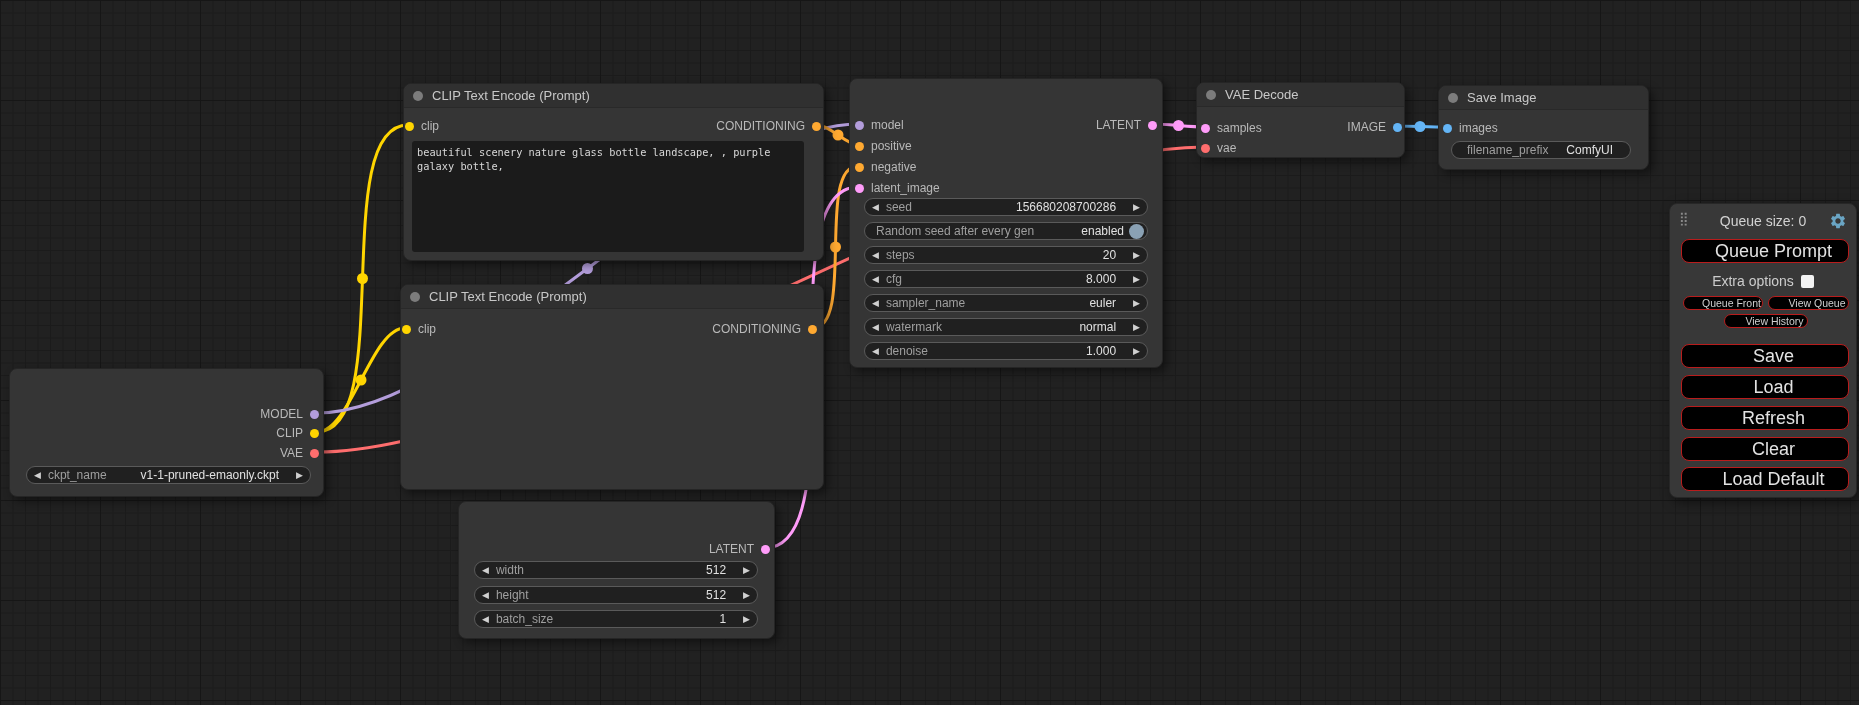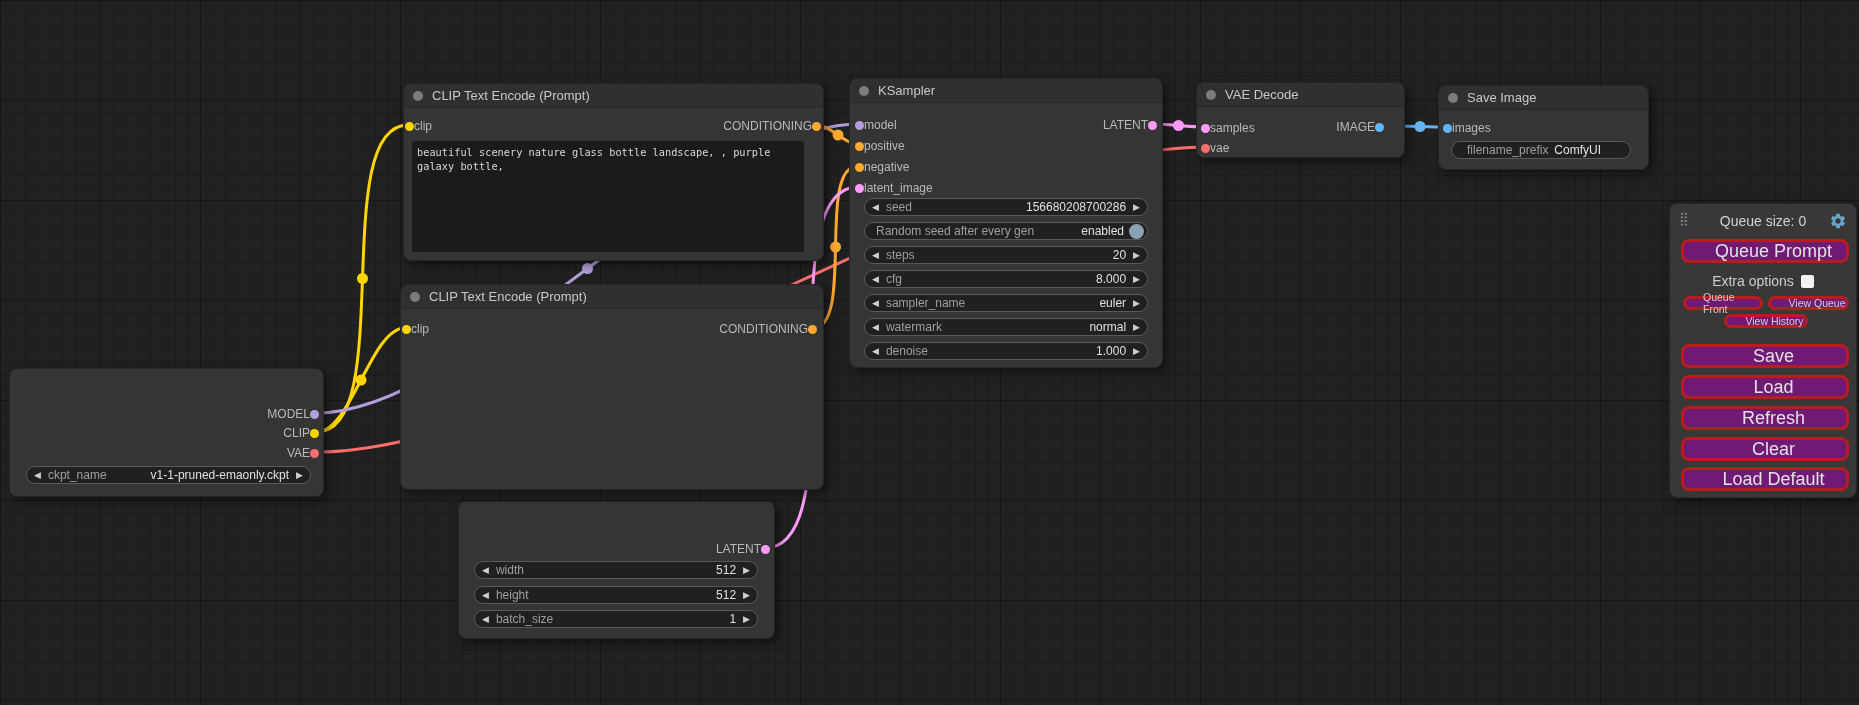--- a/index.html
+++ b/index.html
@@ -22,48 +22,48 @@
     border:1px solid #252525;
     box-shadow:4px 4px 10px rgba(0,0,0,.45);
   }
   .node-title {
     height:24px; background:#303030; border-radius:8px 8px 0 0;
     display:flex; align-items:center; gap:9px; padding-left:9px;
     border-bottom:1px solid #292929;
     font-size:13px; color:#c8c8c8; white-space:nowrap;
   }
   .collapse-dot { width:10px; height:10px; border-radius:50%; background:#7c7c7c; flex:0 0 auto; }
-  .port-row { position:absolute; display:flex; align-items:center; font-size:12px; color:#b9b9b9; height:14px; white-space:nowrap; }
+  .port-row { position:absolute; display:flex; align-items:center; gap:7px; font-size:12px; color:#b9b9b9; height:14px; white-space:nowrap; }
   .port-row.out { flex-direction:row-reverse; }
   .pdot { width:9px; height:9px; border-radius:50%; flex:0 0 auto; }
   .node-text {
     position:absolute; background:#1b1b1b; border-radius:3px;
     font-family:"DejaVu Sans Mono", monospace; font-size:10.3px; line-height:1.4;
     color:#d8d8d8; padding:4px 5px; white-space:pre-wrap; word-break:normal; overflow:hidden;
   }
   .widget {
     position:absolute; height:18px; background:#202020;
     border:1px solid #5a5a5a; border-radius:10px;
     display:flex; align-items:center; font-size:12px; padding:0 7px; white-space:nowrap;
   }
   .w-arrow { color:#d0d0d0; font-size:9px; line-height:1; flex:0 0 auto; }
   .w-label { color:#9f9f9f; margin-left:7px; }
-  .w-value { margin-left:auto; margin-right:7px; color:#e0e0e0; }
+  .w-value { margin-left:auto; margin-right:17px; color:#e0e0e0; }
   .w-toggle { width:15px; height:15px; border-radius:50%; background:#8aa1b4; flex:0 0 auto; margin-right:-4px; }
   
   #queue-panel {
     position:absolute; left:1669px; top:203px; width:188px; height:295px; z-index:3;
     background:#383838; border-radius:8px; border:1px solid #272727;
     box-shadow:4px 4px 12px rgba(0,0,0,.5);
   }
   .qp-header { position:absolute; left:0; top:9px; width:100%; text-align:center; font-size:14px; color:#d2d2d2; }
   .qp-handle { position:absolute; left:9px; top:7px; color:#8a8a8a; font-size:13px; letter-spacing:-1px; cursor:grab; }
   .qp-gear { position:absolute; right:9px; top:8px; width:18px; height:18px; }
   .btn {
-    position:absolute; background:#701a75; border:3px solid #b91c1c; color:#e2e2e2;
+    position:absolute; background:#000000; border:1px solid #b91c1c; color:#e2e2e2;
     display:flex; align-items:center; justify-content:center; cursor:pointer;padding-left:17px;
   }
   .btn.big { left:11px; width:168px; height:24px; border-radius:8px; font-size:18px; }
   .btn.small { height:14px; border-radius:8px; font-size:10.5px; color:#cfcfcf; }
   .qp-extra { position:absolute; left:0; top:273px; width:100%; display:flex; align-items:center; justify-content:center; gap:7px; font-size:14px; color:#cccccc; }
   .qp-extra .checkbox { width:13px; height:13px; background:#f2f2f2; border-radius:2px; }
 </style>
 </head>
 <body>
 
@@ -163,24 +163,20 @@
   </div>
   <div class="widget" style="left:15px;top:108px;width:284px">
     <span class="w-arrow">◀</span>
     <span class="w-label">batch_size</span>
     <span class="w-value">1</span>
     <span class="w-arrow">▶</span>
   </div>
 </div>
 
 <div class="node" style="left:849px;top:78px;width:314px;height:290px">
-  <div class="node-title">
-    <span class="collapse-dot"></span>
-    <span>KSampler</span>
-  </div>
   <div class="port-row" style="left:5px;top:39px">
     <span class="pdot" style="background:#B39DDB"></span>
     <span>model</span>
   </div>
   <div class="port-row" style="left:5px;top:60px">
     <span class="pdot" style="background:#FFA931"></span>
     <span>positive</span>
   </div>
   <div class="port-row" style="left:5px;top:81px">
     <span class="pdot" style="background:#FFA931"></span>
@@ -244,38 +240,38 @@
     <span>VAE Decode</span>
   </div>
   <div class="port-row" style="left:4px;top:38px">
     <span class="pdot" style="background:#FF9CF9"></span>
     <span>samples</span>
   </div>
   <div class="port-row" style="left:4px;top:58px">
     <span class="pdot" style="background:#FF6E6E"></span>
     <span>vae</span>
   </div>
-  <div class="port-row out" style="right:20px;top:37px">
+  <div class="port-row out" style="right:2px;top:37px">
     <span class="pdot" style="background:#64B5F6"></span>
     <span>IMAGE</span>
   </div>
 </div>
 
 <div class="node" style="left:1438px;top:85px;width:211px;height:85px">
   <div class="node-title">
     <span class="collapse-dot"></span>
     <span>Save Image</span>
   </div>
   <div class="port-row" style="left:4px;top:35px">
     <span class="pdot" style="background:#64B5F6"></span>
     <span>images</span>
   </div>
   <div class="widget" style="left:12px;top:55px;width:180px">
     <span class="w-label" style="margin-left:8px">filename_prefix</span>
-    <span class="w-value" style="margin-right:22px">ComfyUI</span>
+    <span class="w-value" style="margin-right:10px">ComfyUI</span>
   </div>
 </div>
 
 <div id="queue-panel">
   <span class="qp-handle">⣿</span>
   <div class="qp-header">Queue size: 0</div>
   <svg class="qp-gear" viewBox="0 0 24 24">
     <path fill="#6aa5c4" d="M19.14 12.94c.04-.3.06-.61.06-.94 0-.32-.02-.64-.07-.94l2.03-1.58c.18-.14.23-.41.12-.61l-1.92-3.32c-.12-.22-.37-.29-.59-.22l-2.39.96c-.5-.38-1.03-.7-1.62-.94l-.36-2.54c-.04-.24-.24-.41-.48-.41h-3.84c-.24 0-.43.17-.47.41l-.36 2.54c-.59.24-1.13.57-1.62.94l-2.39-.96c-.22-.08-.47 0-.59.22L2.74 8.87c-.12.21-.08.47.12.61l2.03 1.58c-.05.3-.09.63-.09.94s.02.64.07.94l-2.03 1.58c-.18.14-.23.41-.12.61l1.92 3.32c.12.22.37.29.59.22l2.39-.96c.5.38 1.03.7 1.62.94l.36 2.54c.05.24.24.41.48.41h3.84c.24 0 .44-.17.47-.41l.36-2.54c.59-.24 1.13-.56 1.62-.94l2.39.96c.22.08.47 0 .59-.22l1.92-3.32c.12-.22.07-.47-.12-.61l-2.01-1.58zM12 15.6c-1.98 0-3.6-1.62-3.6-3.6s1.62-3.6 3.6-3.6 3.6 1.62 3.6 3.6-1.62 3.6-3.6 3.6z"></path>
   </svg>
 

